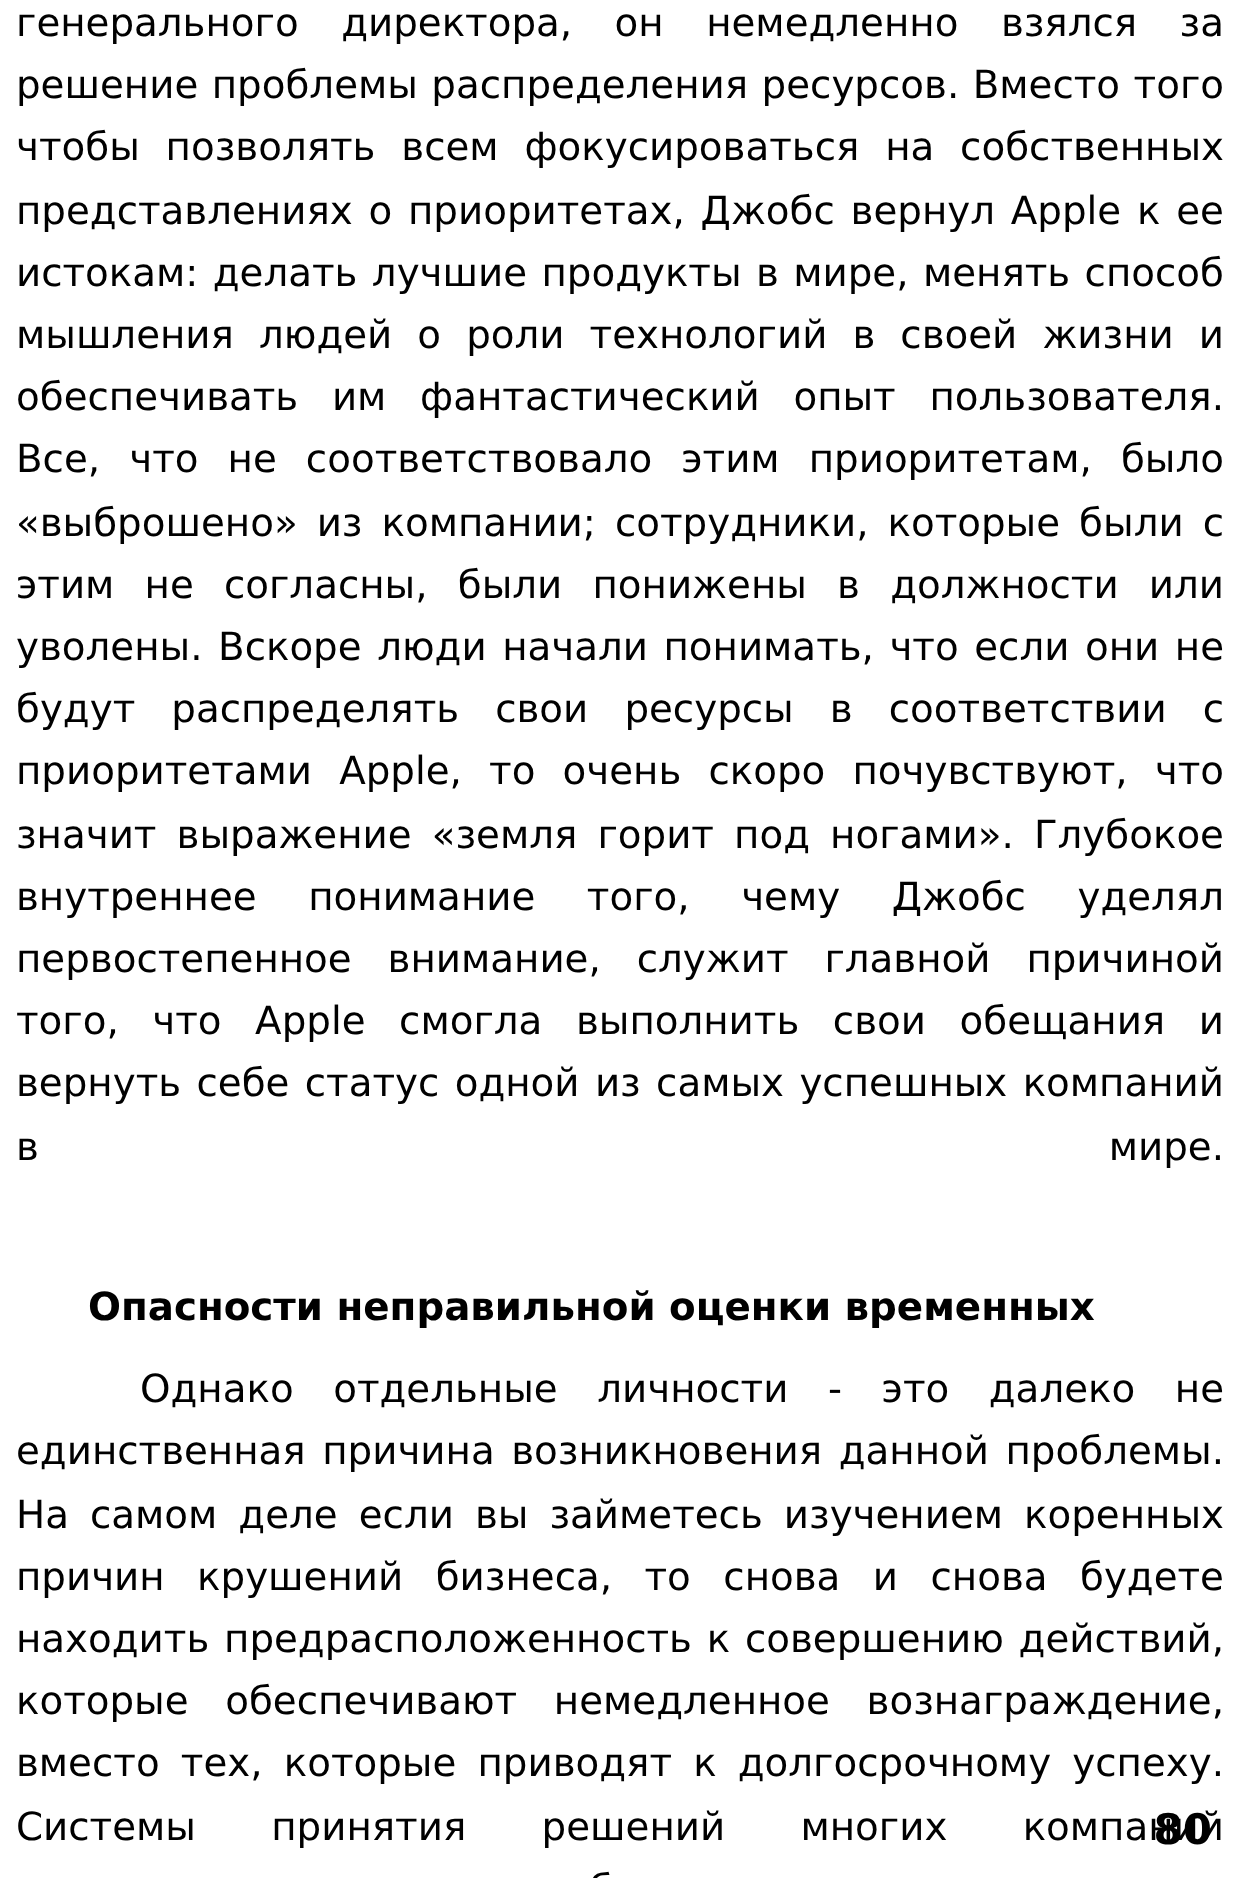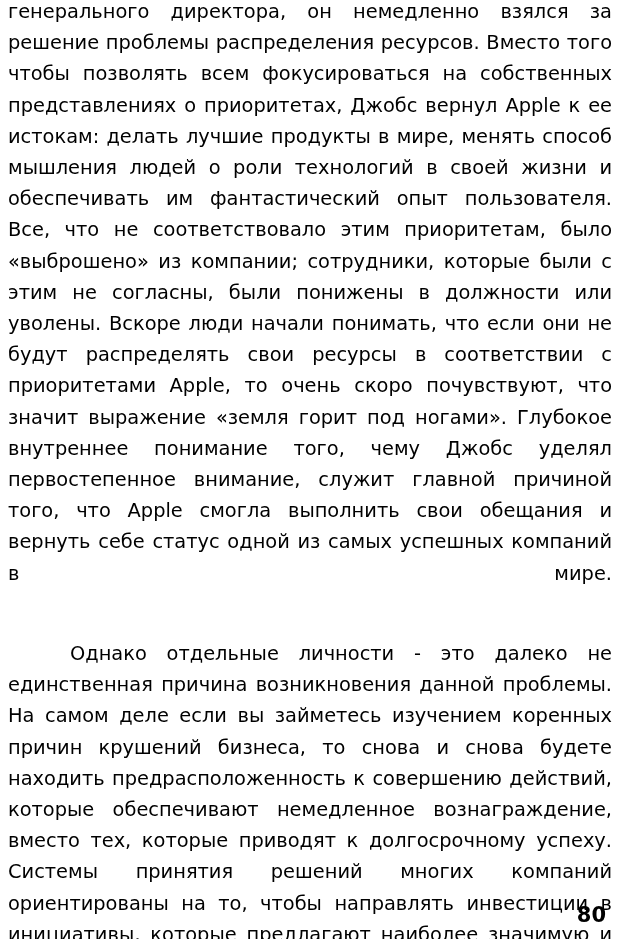--- a/index.html
+++ b/index.html
@@ -69,18 +69,19 @@
   }
 </style>
 </head>
 <body>
 
 <div class="page">
 
   <p class="body-text para-first justify-all">генерального директора, он немедленно взялся за решение проблемы распределения ресурсов. Вместо того чтобы позволять всем фокусироваться на собственных представлениях о приоритетах, Джобс вернул Apple к ее истокам: делать лучшие продукты в мире, менять способ мышления людей о роли технологий в своей жизни и обеспечивать им фантастический опыт пользователя. Все, что не соответствовало этим приоритетам, было «выброшено» из компании; сотрудники, которые были с этим не согласны, были понижены в должности или уволены. Вскоре люди начали понимать, что если они не будут распределять свои ресурсы в соответствии с приоритетами Apple, то очень скоро почувствуют, что значит выражение «земля горит под ногами». Глубокое внутреннее понимание того, чему Джобс уделял первостепенное внимание, служит главной причиной того, что Apple смогла выполнить свои обещания и вернуть себе статус одной из самых успешных компаний в мире.</p>
 
   <h2 class="heading">
+    <span>Опасности неправильной оценки временных</span>
   </h2>
 
   <p class="body-text indent justify-all">Однако отдельные личности - это далеко не единственная причина возникновения данной проблемы. На самом деле если вы займетесь изучением коренных причин крушений бизнеса, то снова и снова будете находить предрасположенность к совершению действий, которые обеспечивают немедленное вознаграждение, вместо тех, которые приводят к долгосрочному успеху. Системы принятия решений многих компаний ориентированы на то, чтобы направлять инвестиции в инициативы, которые предлагают наиболее значимую и незамедлительную отдачу на капиталовложения, поэтому компании часто отдают им предпочтение, недодавая денег тем инициативам, которые крайне важны для их</p>
 
   <div class="page-number">80</div>
 </div>
 
 </body></html>

